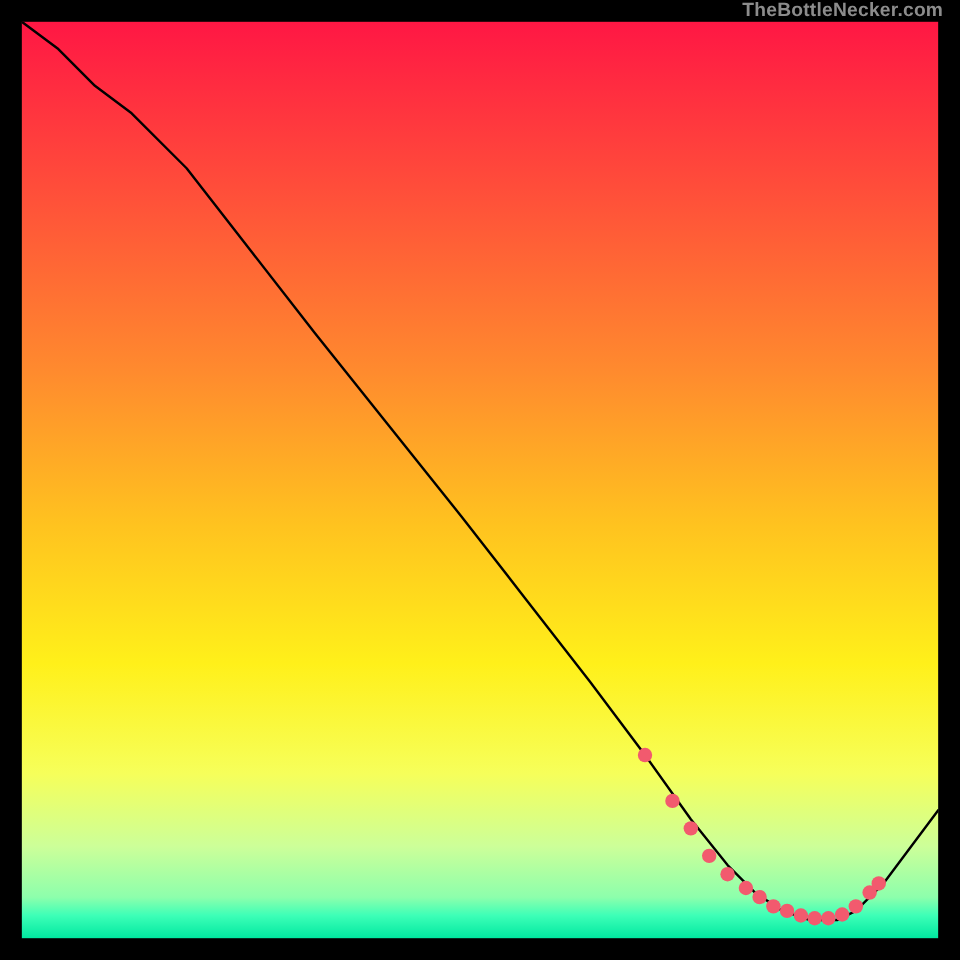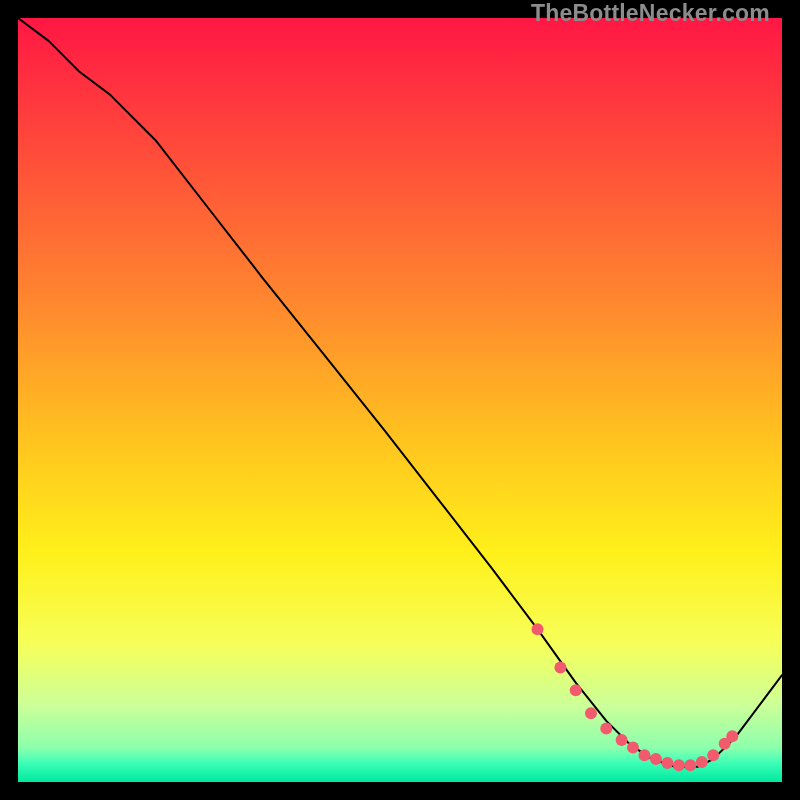--- a/index.html
+++ b/index.html
@@ -22,23 +22,23 @@
   .plot-area {
     position: absolute;
     left: 0;
     top: 0;
     width: 764px;
     height: 764px;
   }
   .watermark {
     position: absolute;
     top: 0px;
-    right: 30px;
+    right: 14px;
     font-family: Arial, Helvetica, sans-serif;
-    font-size: 23px;
+    font-size: 16px;
     font-weight: 600;
     color: #8c8c8c;
     letter-spacing: 0.2px;
   }
 </style>
 </head>
 <body>
 
 <div class="frame">
   <svg class="plot-area" viewBox="0 0 764 764" preserveAspectRatio="none">

